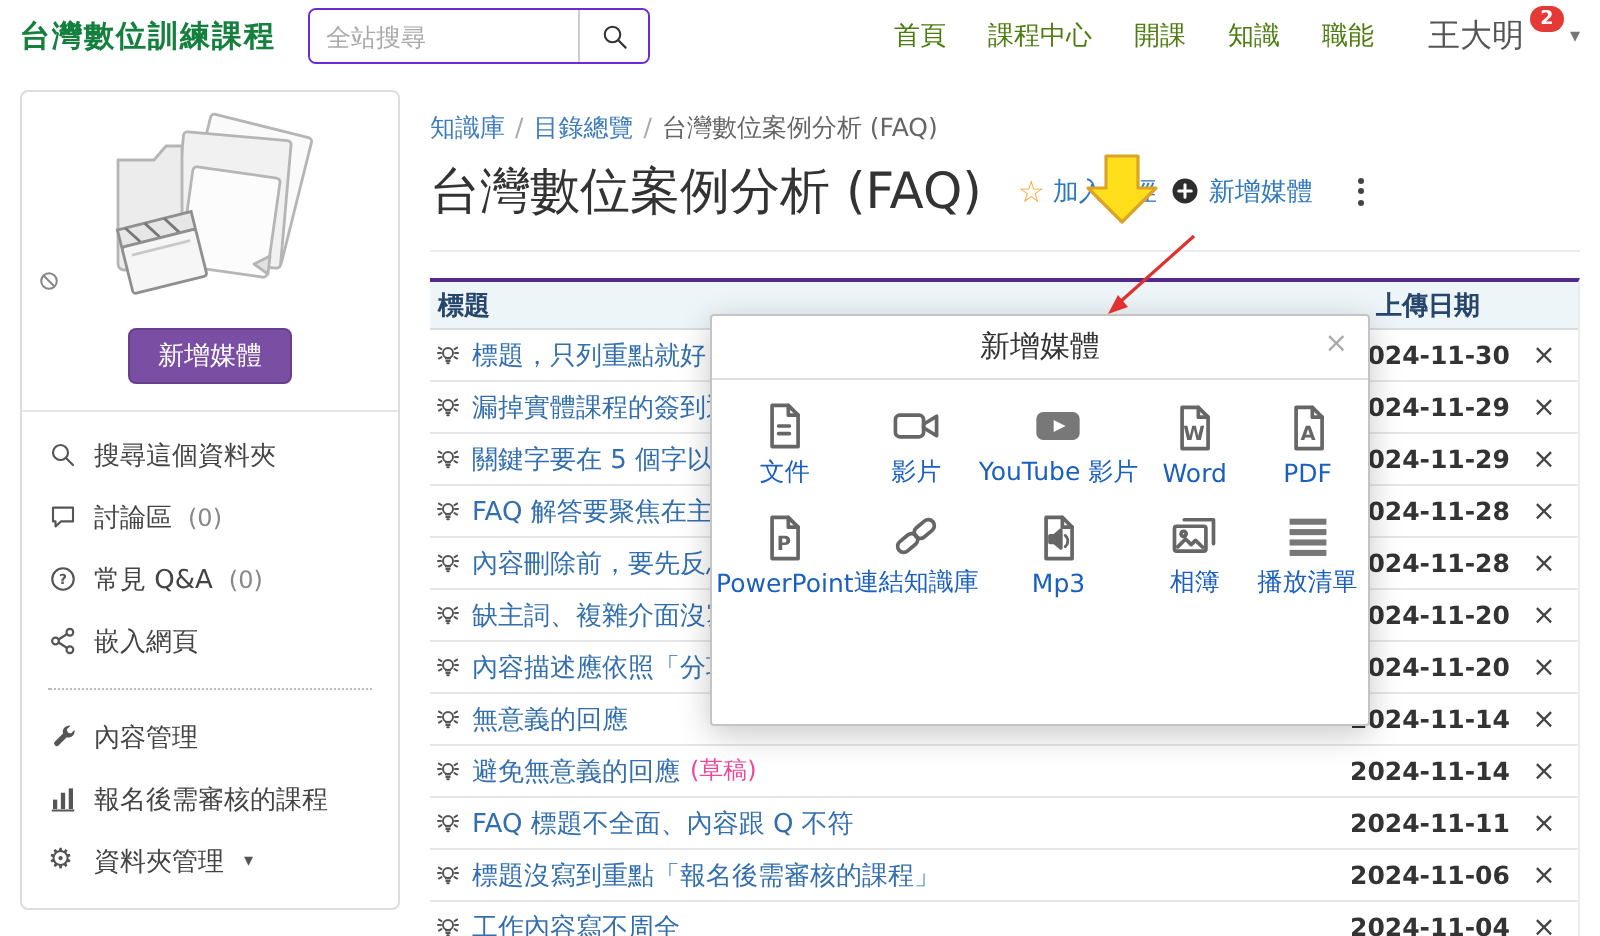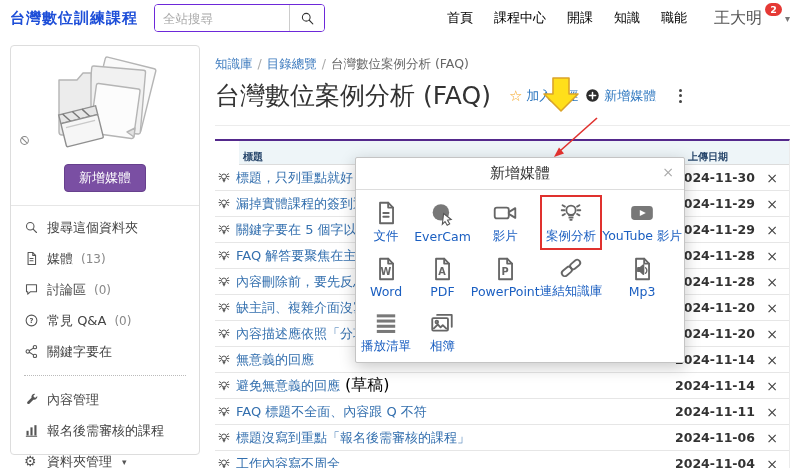--- a/index.html
+++ b/index.html
@@ -3,28 +3,28 @@
 <meta charset="utf-8">
 <style>
   html,body{margin:0;padding:0;}
   body{
     width:800px;height:468px;position:relative;overflow:hidden;background:#fff;
     font-family:"DejaVu Sans","Liberation Sans",sans-serif;color:#333;
     -webkit-font-smoothing:antialiased;
   }
   
   .topbar{display:flex;align-items:center;height:36px;padding:0 10px;}
-  .site-title{font-size:15px;font-weight:bold;color:#1d4ed8;letter-spacing:1px;white-space:nowrap;}
+  .site-title{font-size:15px;font-weight:bold;color:#15803d;letter-spacing:1px;white-space:nowrap;}
   .searchbox{display:flex;align-items:stretch;margin-left:16px;border:1px solid #6d28d9;border-radius:4px;overflow:hidden;height:26px;background:#fff;}
   .searchbox input{border:none;outline:none;padding:0 8px;width:118px;font-size:12.5px;color:#333;font-family:inherit;}
   .searchbox input::placeholder{color:#aaa;}
   .search-btn{width:34px;border-left:1px solid #ccc;background:#fff;display:flex;align-items:center;justify-content:center;cursor:pointer;}
   .search-btn svg{width:15px;height:15px;}
   .top-nav{margin-left:auto;display:flex;align-items:center;gap:21px;font-size:13px;color:#555;padding-right:6px;white-space:nowrap;}
-  .nav-link{cursor:pointer;color:#000000;}
+  .nav-link{cursor:pointer;color:#4d7c0f;}
   .user{display:flex;align-items:flex-start;gap:3px;cursor:pointer;color:#555;}
   .badge{background:#e53935;color:#fff;font-size:9.5px;line-height:13px;min-width:13px;text-align:center;border-radius:8px;padding:0 2px;transform:translateY(-5px);font-weight:bold;}
   .caret{color:#777;font-size:10px;align-self:center;}
   
   .side-card{position:absolute;left:10px;top:45px;width:190px;height:410px;border:1px solid #ddd;border-radius:4px;background:#fff;box-sizing:border-box;padding-top:8px;}
   .illus{display:block;margin:2px auto 0;}
   .ban{position:absolute;left:8px;top:85px;width:11px;height:11px;color:#888;}
   .add-media-btn{display:block;margin:4px auto 0;background:#7a4fa3;color:#fff;font-size:13px;padding:4px 14px;border-radius:4px;border:1px solid #67408d;cursor:pointer;font-family:inherit;}
   .side-sep{border:none;border-top:1px solid #e6e6e6;margin:13px 0 4px;}
   .side-menu{padding:2px 13px;}
@@ -45,29 +45,29 @@
   .page-title{font-size:25px;font-weight:400;color:#333;margin:0;white-space:nowrap;}
   .actions{display:flex;align-items:center;gap:7px;margin-left:18px;font-size:13px;white-space:nowrap;}
   .action-link{color:#2f78c0;cursor:pointer;display:flex;align-items:center;gap:4px;}
   .star{color:#f5a623;font-size:15px;}
   .plus-circle{width:15px;height:15px;display:inline-flex;}
   .plus-circle svg{width:100%;height:100%;}
   .dots{display:flex;flex-direction:column;gap:2.5px;margin-left:12px;cursor:pointer;padding:2px 4px;}
   .dots i{width:3px;height:3px;border-radius:50%;background:#444;}
   
   .table{margin-top:13px;border-top:2px solid #54298c;border-right:1px solid #ebebeb;}
-  .thead{display:flex;align-items:flex-end;background:#eef5f8;border-bottom:1px solid #dcdcdc;height:23px;font-size:10px;font-weight:bold;color:#27466b;margin-left:24px;}
+  .thead{display:flex;align-items:center;background:#eef5f8;border-bottom:1px solid #dcdcdc;height:23px;font-size:13px;font-weight:bold;color:#27466b;}
   .th-title{flex:1;padding-left:4px;}
   .th-date{width:114px;padding-left:13px;box-sizing:border-box;}
   .trow{display:flex;align-items:center;height:25px;border-bottom:1px solid #e6e6e6;font-size:13px;}
   .row-title{flex:1;display:flex;align-items:center;gap:5px;overflow:hidden;white-space:nowrap;padding-left:2px;}
   .bulb{width:14px;height:14px;color:#555;flex:none;}
   .bulb svg{width:100%;height:100%;}
   .row-title a{color:#336fae;text-decoration:none;cursor:pointer;}
-  .suffix{color:#000000;font-size:16px;}
+  .suffix{color:#ec4899;font-size:12px;}
   .date{width:80px;font-weight:bold;color:#333;font-size:12.5px;}
   .x-btn{width:34px;text-align:center;color:#444;font-size:14px;cursor:pointer;}
   
   .modal{position:absolute;left:355px;top:157px;width:330px;height:206px;background:#fff;border:1px solid #c4c4c4;border-radius:2px;box-shadow:0 4px 16px rgba(0,0,0,.22);z-index:5;box-sizing:border-box;}
   .modal-head{height:31px;border-bottom:1px solid #ddd;display:flex;align-items:center;justify-content:center;font-size:15px;color:#333;position:relative;}
   .modal-close{position:absolute;right:10px;top:7px;color:#aaa;font-size:14px;cursor:pointer;line-height:1;}
   .modal-grid{display:grid;grid-template-columns:repeat(5,1fr);padding:5px 2px;}
   .m-item{height:55px;display:flex;flex-direction:column;align-items:center;justify-content:center;gap:2px;cursor:pointer;}
   .m-icon{width:26px;height:26px;color:#666;display:flex;align-items:center;justify-content:center;}
   .m-icon svg{width:100%;height:100%;}
@@ -140,31 +140,20 @@
           <svg class="st" viewBox="0 0 24 24">
             <circle cx="10" cy="10" r="6"></circle>
             <path d="M14.6 14.6L20 20"></path>
           </svg>
         </span>
         <span>搜尋這個資料夾</span>
       </div>
       <div class="side-item">
         <span class="icon">
           <svg class="st" viewBox="0 0 24 24">
-            <path d="M6.5 2.5h7.5l4.5 4.5v14.5H6.5z"></path>
-            <path d="M14 2.5V7h4.5"></path>
-            <path d="M9.5 12h5M9.5 15.5h5"></path>
-          </svg>
-        </span>
-        <span>媒體</span>
-        <span class="count">(13)</span>
-      </div>
-      <div class="side-item">
-        <span class="icon">
-          <svg class="st" viewBox="0 0 24 24">
             <path d="M4 4.5h16v11H10.5L6 19.5v-4H4z"></path>
           </svg>
         </span>
         <span>討論區</span>
         <span class="count">(0)</span>
       </div>
       <div class="side-item">
         <span class="icon">
           <svg class="st" viewBox="0 0 24 24">
             <circle cx="12" cy="12" r="8.6"></circle>
@@ -176,21 +165,21 @@
       </div>
       <div class="side-item">
         <span class="icon">
           <svg class="st" viewBox="0 0 24 24">
             <circle cx="17.5" cy="5" r="2.7"></circle>
             <circle cx="6" cy="12" r="2.7"></circle>
             <circle cx="17.5" cy="19" r="2.7"></circle>
             <path d="M8.5 10.8l6.5-4.2M8.5 13.2l6.5 4.2"></path>
           </svg>
         </span>
-        <span>關鍵字要在</span>
+        <span>嵌入網頁</span>
       </div>
       <div class="dotted"></div>
       <div class="side-item">
         <span class="icon">
           <svg viewBox="0 0 24 24">
             <path fill="currentColor" d="M21.2 6.3a5 5 0 0 1-6.2 5.9L8.6 18.6a2.1 2.1 0 1 1-3-3l6.4-6.4a5 5 0 0 1 5.9-6.2L15 5.9l.9 2.4 2.4.9z"></path>
           </svg>
         </span>
         <span>內容管理</span>
       </div>
@@ -412,45 +401,26 @@
           <svg class="st" viewBox="0 0 24 24">
             <path d="M6.5 2.5h7.5l4.5 4.5v14.5H6.5z"></path>
             <path d="M14 2.5V7h4.5"></path>
             <path d="M9.5 12h5M9.5 15.5h5"></path>
           </svg>
         </div>
         <div class="m-label">文件</div>
       </div>
       <div class="m-item">
         <div class="m-icon">
-          <svg viewBox="0 0 24 24">
-            <circle cx="11" cy="10.5" r="7.6" fill="#787878"></circle>
-            <path d="M13.5 11.5l7 5.6-3.4.6 2 3.4-2.3 1.3-2-3.4-2.5 2.4z" fill="#fff" stroke="#555" stroke-width="1"></path>
-          </svg>
-        </div>
-        <div class="m-label">EverCam</div>
-      </div>
-      <div class="m-item">
-        <div class="m-icon">
           <svg class="st" viewBox="0 0 24 24">
             <rect x="2.5" y="7" width="13" height="10" rx="2"></rect>
             <path d="M15.5 11.2l6-3.7v9l-6-3.7z"></path>
           </svg>
         </div>
         <div class="m-label">影片</div>
-      </div>
-      <div class="m-item hl">
-        <div class="m-icon">
-          <svg class="st" viewBox="0 0 24 24">
-            <circle cx="12" cy="9.5" r="4.3"></circle>
-            <path d="M10.2 14.2h3.6M10.5 16.3h3M11.3 18.3h1.4"></path>
-            <path d="M4.2 4.8l2.2 1.3M3.4 9.5h2.6M4.2 14.2l2.2-1.3M19.8 4.8l-2.2 1.3M20.6 9.5H18M19.8 14.2l-2.2-1.3"></path>
-          </svg>
-        </div>
-        <div class="m-label">案例分析</div>
       </div>
       <div class="m-item">
         <div class="m-icon">
           <svg viewBox="0 0 24 24">
             <rect x="2" y="5.5" width="20" height="13" rx="3.2" fill="#787878"></rect>
             <path d="M10 9.2l5.5 2.8L10 14.8z" fill="#fff"></path>
           </svg>
         </div>
         <div class="m-label">YouTube 影片</div>
       </div>
@@ -498,45 +468,45 @@
       <div class="m-item">
         <div class="m-icon">
           <svg class="st" viewBox="0 0 24 24">
             <path d="M6.5 2.5h7.5l4.5 4.5v14.5H6.5z"></path>
             <path d="M14 2.5V7h4.5"></path>
             <path fill="currentColor" stroke="none" d="M8.3 11h2l3-2.6v8.2l-3-2.6h-2z"></path>
             <path d="M15.3 10.8a3.4 3.4 0 0 1 0 5.2" style="stroke-width:1.3"></path>
           </svg>
         </div>
         <div class="m-label">Mp3</div>
+      </div>
+      <div class="m-item">
+        <div class="m-icon">
+          <svg class="st" viewBox="0 0 24 24">
+            <path d="M7.5 4.5H21v11"></path>
+            <rect x="3" y="7.5" width="14.5" height="11.5" rx="1"></rect>
+            <circle cx="7.2" cy="11" r="1.2"></circle>
+            <path d="M4.5 17l3.6-3.6 2.6 2.6 2-2 3.3 3.2"></path>
+          </svg>
+        </div>
+        <div class="m-label">相簿</div>
       </div>
       <div class="m-item">
         <div class="m-icon">
           <svg viewBox="0 0 24 24">
             <g fill="#787878">
               <rect x="3.5" y="4" width="17" height="2.8"></rect>
               <rect x="3.5" y="8.8" width="17" height="2.8"></rect>
               <rect x="3.5" y="13.6" width="17" height="2.8"></rect>
               <rect x="3.5" y="18.4" width="17" height="2.8"></rect>
             </g>
           </svg>
         </div>
         <div class="m-label">播放清單</div>
       </div>
-      <div class="m-item">
-        <div class="m-icon">
-          <svg class="st" viewBox="0 0 24 24">
-            <path d="M7.5 4.5H21v11"></path>
-            <rect x="3" y="7.5" width="14.5" height="11.5" rx="1"></rect>
-            <circle cx="7.2" cy="11" r="1.2"></circle>
-            <path d="M4.5 17l3.6-3.6 2.6 2.6 2-2 3.3 3.2"></path>
-          </svg>
-        </div>
-        <div class="m-label">相簿</div>
-      </div>
     </div>
 </div>
 
 <svg class="overlay" viewBox="0 0 800 468">
   <polygon points="553,78 569,78 569,94 578,94 561,111 544,94 553,94" fill="#ffdf1b" stroke="#dba428" stroke-width="1.6" stroke-linejoin="round"></polygon>
   <g fill="none" stroke="#e0312e" stroke-width="1.6">
     <path d="M597 118 L560 151"></path>
     <polygon points="554,157 564,153.5 559,147.5" fill="#e0312e" stroke="none"></polygon>
   </g>
 </svg>

